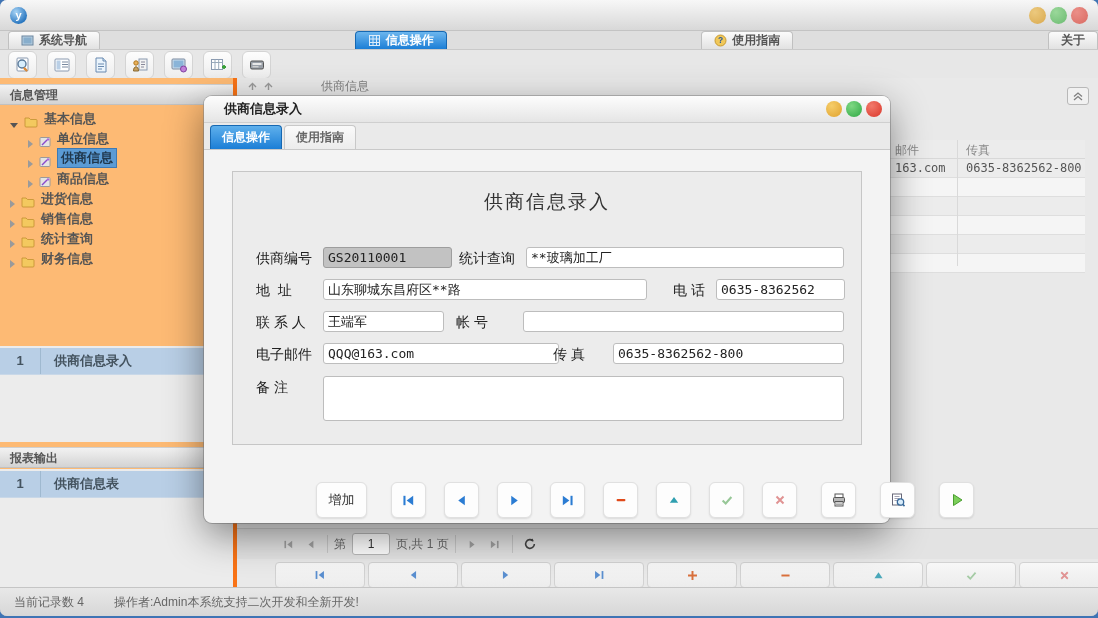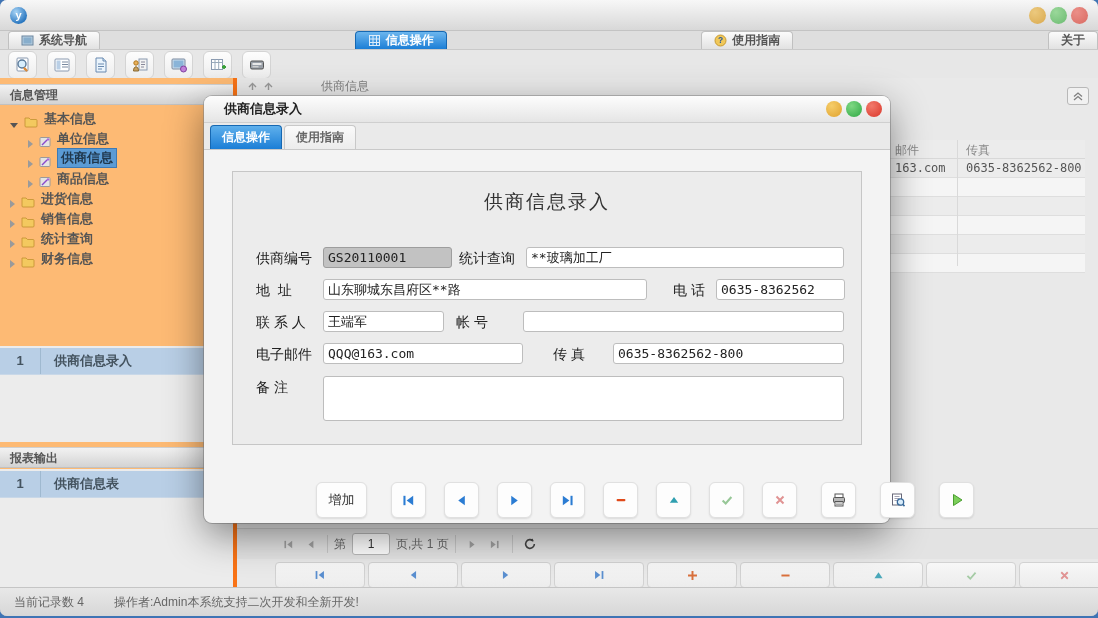--- a/index.html
+++ b/index.html
@@ -504,21 +504,21 @@
       <input class="fi" style="left: 90px; top: 107px; width: 324px;" value="山东聊城东昌府区**路">
       <span class="fl" style="left:440px;top:110px;">电 话</span>
       <input class="fi" style="left: 483px; top: 107px; width: 129px;" value="0635-8362562">
 
       <span class="fl" style="left:23px;top:142px;text-align:center;">联 系 人</span>
       <input class="fi" style="left: 90px; top: 139px; width: 121px;" value="王端军">
       <span class="fl" style="left:223px;top:142px;">帐 号</span>
       <input class="fi" style="left: 290px; top: 139px; width: 321px;" value="">
 
       <span class="fl" style="left:23px;top:174px;">电子邮件</span>
-      <input class="fi" style="left: 90px; top: 171px; width: 200px;" value="QQQ@163.com">
+      <input class="fi" style="left: 90px; top: 171px; width: 236px;" value="QQQ@163.com">
       <span class="fl" style="left:320px;top:174px;">传 真</span>
       <input class="fi" style="left: 380px; top: 171px; width: 231px;" value="0635-8362562-800">
 
       <span class="fl" style="left:23px;top:207px;">备 注</span>
       <textarea class="fta" style="left: 90px; top: 204px; width: 521px; height: 45px;"></textarea>
     </div>
 
     <div class="dlg-toolbar">
       <div class="dbtn txt">增加</div>
       <div class="dbtn ico sp">

